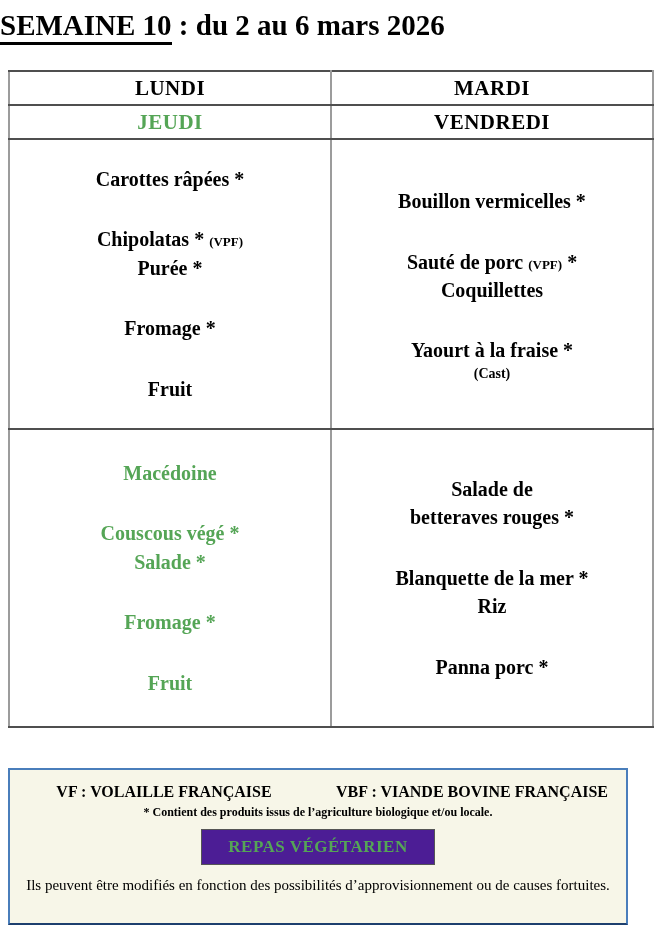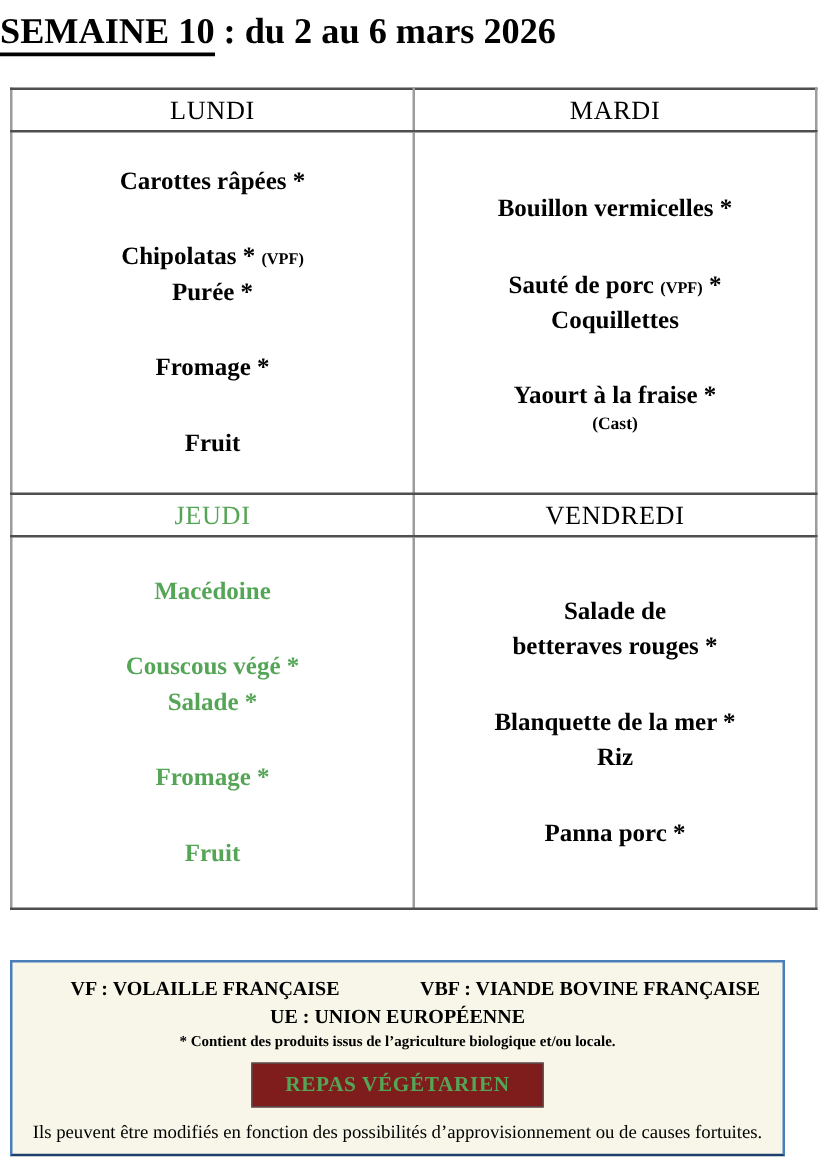--- a/index.html
+++ b/index.html
@@ -41,21 +41,21 @@
     border-top:2px solid var(--border_dark);
     border-bottom:2px solid var(--border_dark);
     border-left:2px solid var(--border_light);
     border-right:2px solid var(--border_light);
     padding:0;
     text-align:center;
   }
   th.day-header{
     height:34px;
     font-size:21px;
-    font-weight:normal;
+    font-weight:bold;
     letter-spacing:.5px;
     margin-top:44px;
   }
   th.day-header.green{color:var(--green);}
   td.day-cell{
     height:290px;
     vertical-align:middle;
     font-size:20px;
     font-weight:bold;
   }
@@ -89,21 +89,21 @@
   .legend-row span{flex:1;text-align:center;}
   .bio-note{
     font-size:12px;
     font-weight:bold;
     margin-top:2px;
   }
   .veg-box{
     display:inline-block;
     margin-top:9px;
     padding:7px 26px;
-    background:#7f1d1d;
+    background:#4c1d95;
     border:1px solid #555;
     color:var(--green);
     font-size:17px;
     font-weight:bold;
     letter-spacing:.5px;
   }
   .disclaimer{
     margin-top:10px;
     font-size:15px;
     line-height:1.45;
@@ -116,20 +116,24 @@
   <span class="underlined">SEMAINE 10</span><span> : du 2 au 6 mars 2026</span>
 </div>
 
 <table class="menu">
   <tbody>
       <tr>
     <th class="day-header">LUNDI</th>
     <th class="day-header">MARDI</th>
   </tr>
   <tr>
+    <th class="day-header green">JEUDI</th>
+    <th class="day-header">VENDREDI</th>
+  </tr>
+  <tr>
     <td class="day-cell">
       <div class="cell-inner">
         <div class="group"><span>Carottes râpées *</span></div>
         <div class="group">
           <div><span>Chipolatas *</span> <span class="small">(VPF)</span></div>
           <div><span>Purée *</span></div>
         </div>
         <div class="group"><span>Fromage *</span></div>
         <div class="group"><span>Fruit</span></div>
       </div>
@@ -140,24 +144,20 @@
         <div class="group">
           <div><span>Sauté de porc</span> <span class="small">(VPF)</span><span> *</span></div>
           <div><span>Coquillettes</span></div>
         </div>
         <div class="group">
           <span>Yaourt à la fraise *</span>
           <span class="sub-small">(Cast)</span>
         </div>
       </div>
     </td>
-  </tr>
-  <tr>
-    <th class="day-header green">JEUDI</th>
-    <th class="day-header">VENDREDI</th>
   </tr>
   <tr>
     <td class="day-cell tall green">
       <div class="cell-inner">
         <div class="group"><span>Macédoine</span></div>
         <div class="group">
           <div><span>Couscous végé *</span></div>
           <div><span>Salade *</span></div>
         </div>
         <div class="group"><span>Fromage *</span></div>
@@ -180,21 +180,20 @@
   </tr>
 </tbody>
   </table>
 
 <div class="footer-box">
   <div class="legend-row">
     <span>VF : VOLAILLE FRANÇAISE</span>
     <span>VBF : VIANDE BOVINE FRANÇAISE</span>
   </div>
   <div class="legend-row">
-    <span>UE : UNION EUROPÉENNE</span>
   </div>
   <div class="bio-note">* Contient des produits issus de l’agriculture biologique et/ou locale.</div>
   <div>
     <span class="veg-box">REPAS VÉGÉTARIEN</span>
   </div>
   <div class="disclaimer">
     <div>Ils peuvent être modifiés en fonction des possibilités d’approvisionnement ou de causes fortuites.</div>
   </div>
 </div>
 

